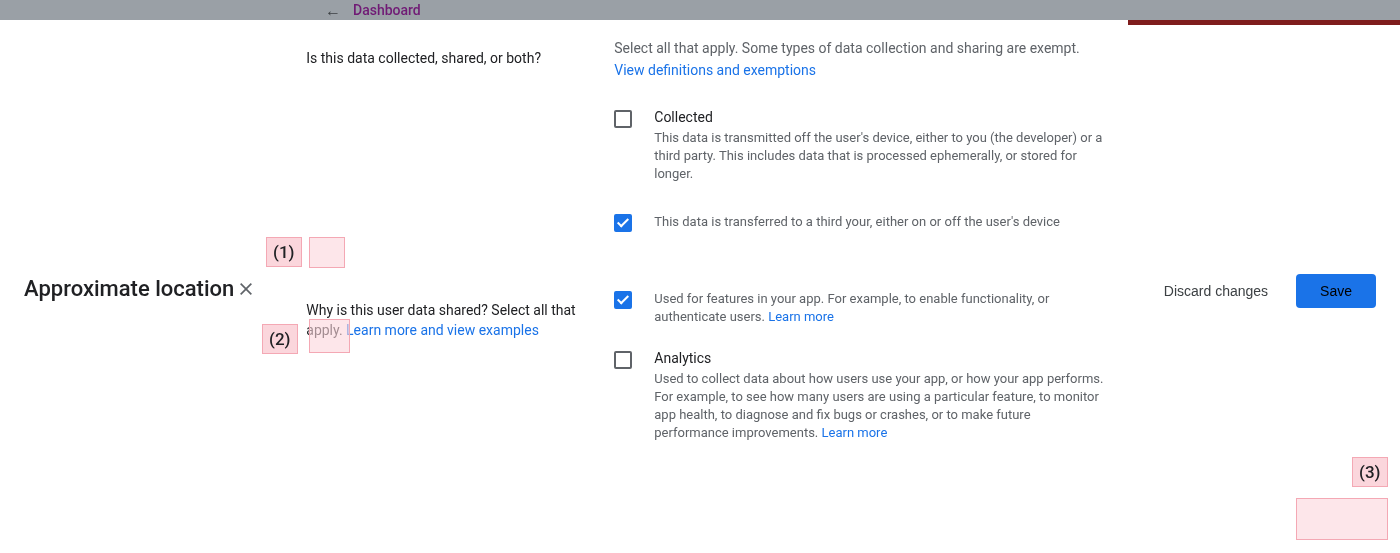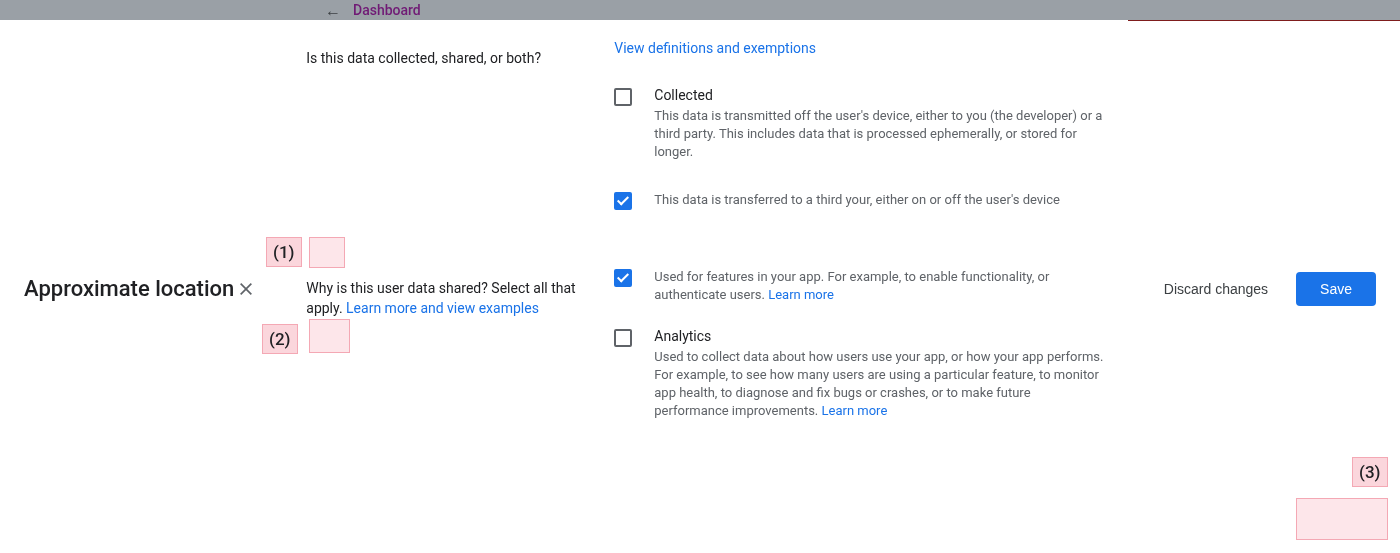--- a/index.html
+++ b/index.html
@@ -150,36 +150,36 @@
       color: #5f6368;
       line-height: 18px;
       max-width: 565px;
     }
     .dialog-footer {
       display: flex;
       justify-content: flex-end;
       align-items: center;
       gap: 16px;
       padding: 16px 24px 12px 24px;
-      border-top: 1px solid #7f1d1d;
+      border-top: 5px solid #7f1d1d;
       background: #fff;
     }
     .btn-text {
       background: none;
       border: none;
       font-size: 14px;
       font-weight: 500;
       color: #3c4043;
       cursor: pointer;
       padding: 8px 12px;
     }
     .btn-primary {
       background: #1a73e8;
       border: none;
-      color: #ffffff;
+      color: #000000;
       font-size: 14px;
       font-weight: 500;
       padding: 9px 24px;
       border-radius: 4px;
       cursor: pointer;
     }
     .annot {
       position: absolute;
       background: #fbd6dc;
       border: 1px solid #f4a8b4;
@@ -218,20 +218,21 @@
     </div>
   </div>
 
   <div class="dialog-body">
 
     <div class="section">
       <div class="section-left">
         <div class="section-label">Is this data collected, shared, or both?</div>
       </div>
       <div class="section-right">
+        <div class="section-intro">Select all that apply. Some types of data collection and sharing are exempt.</div>
         <a class="link">View definitions and exemptions</a>
 
         <div class="option-row">
           <div class="checkbox"></div>
           <div class="option-content">
             <div class="option-title">Collected</div>
             <div class="option-desc">This data is transmitted off the user's device, either to you (the developer) or a third party. This includes data that is processed ephemerally, or stored for longer.</div>
           </div>
         </div>
 

